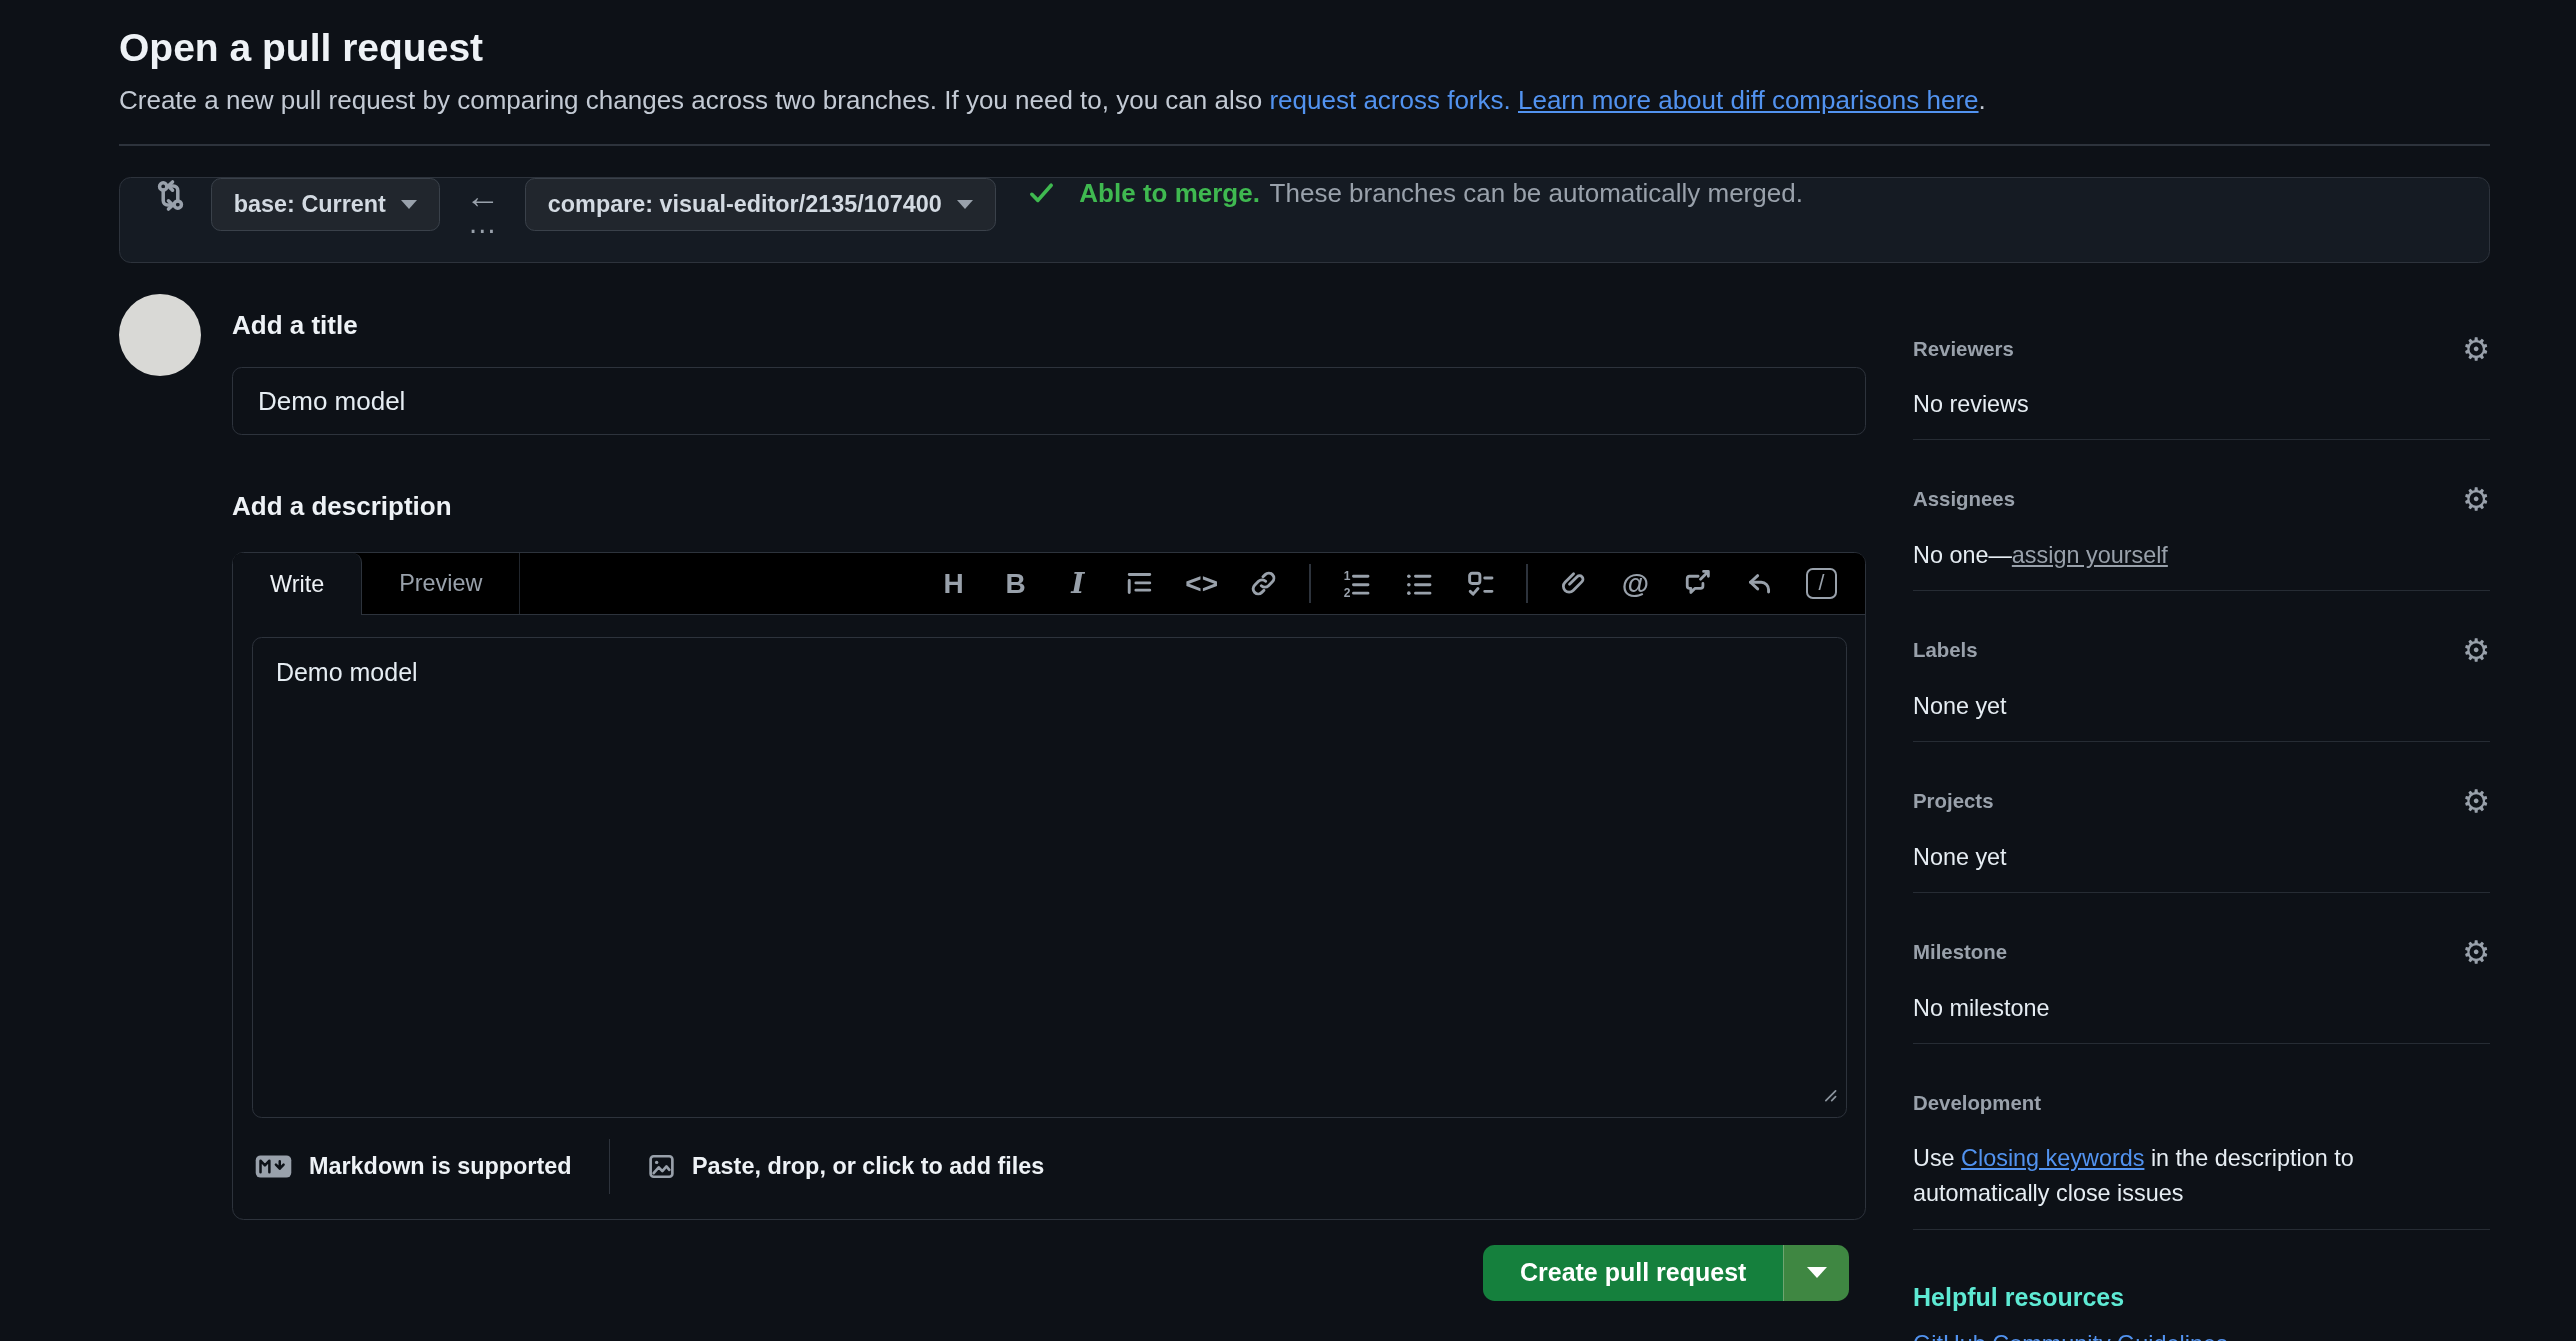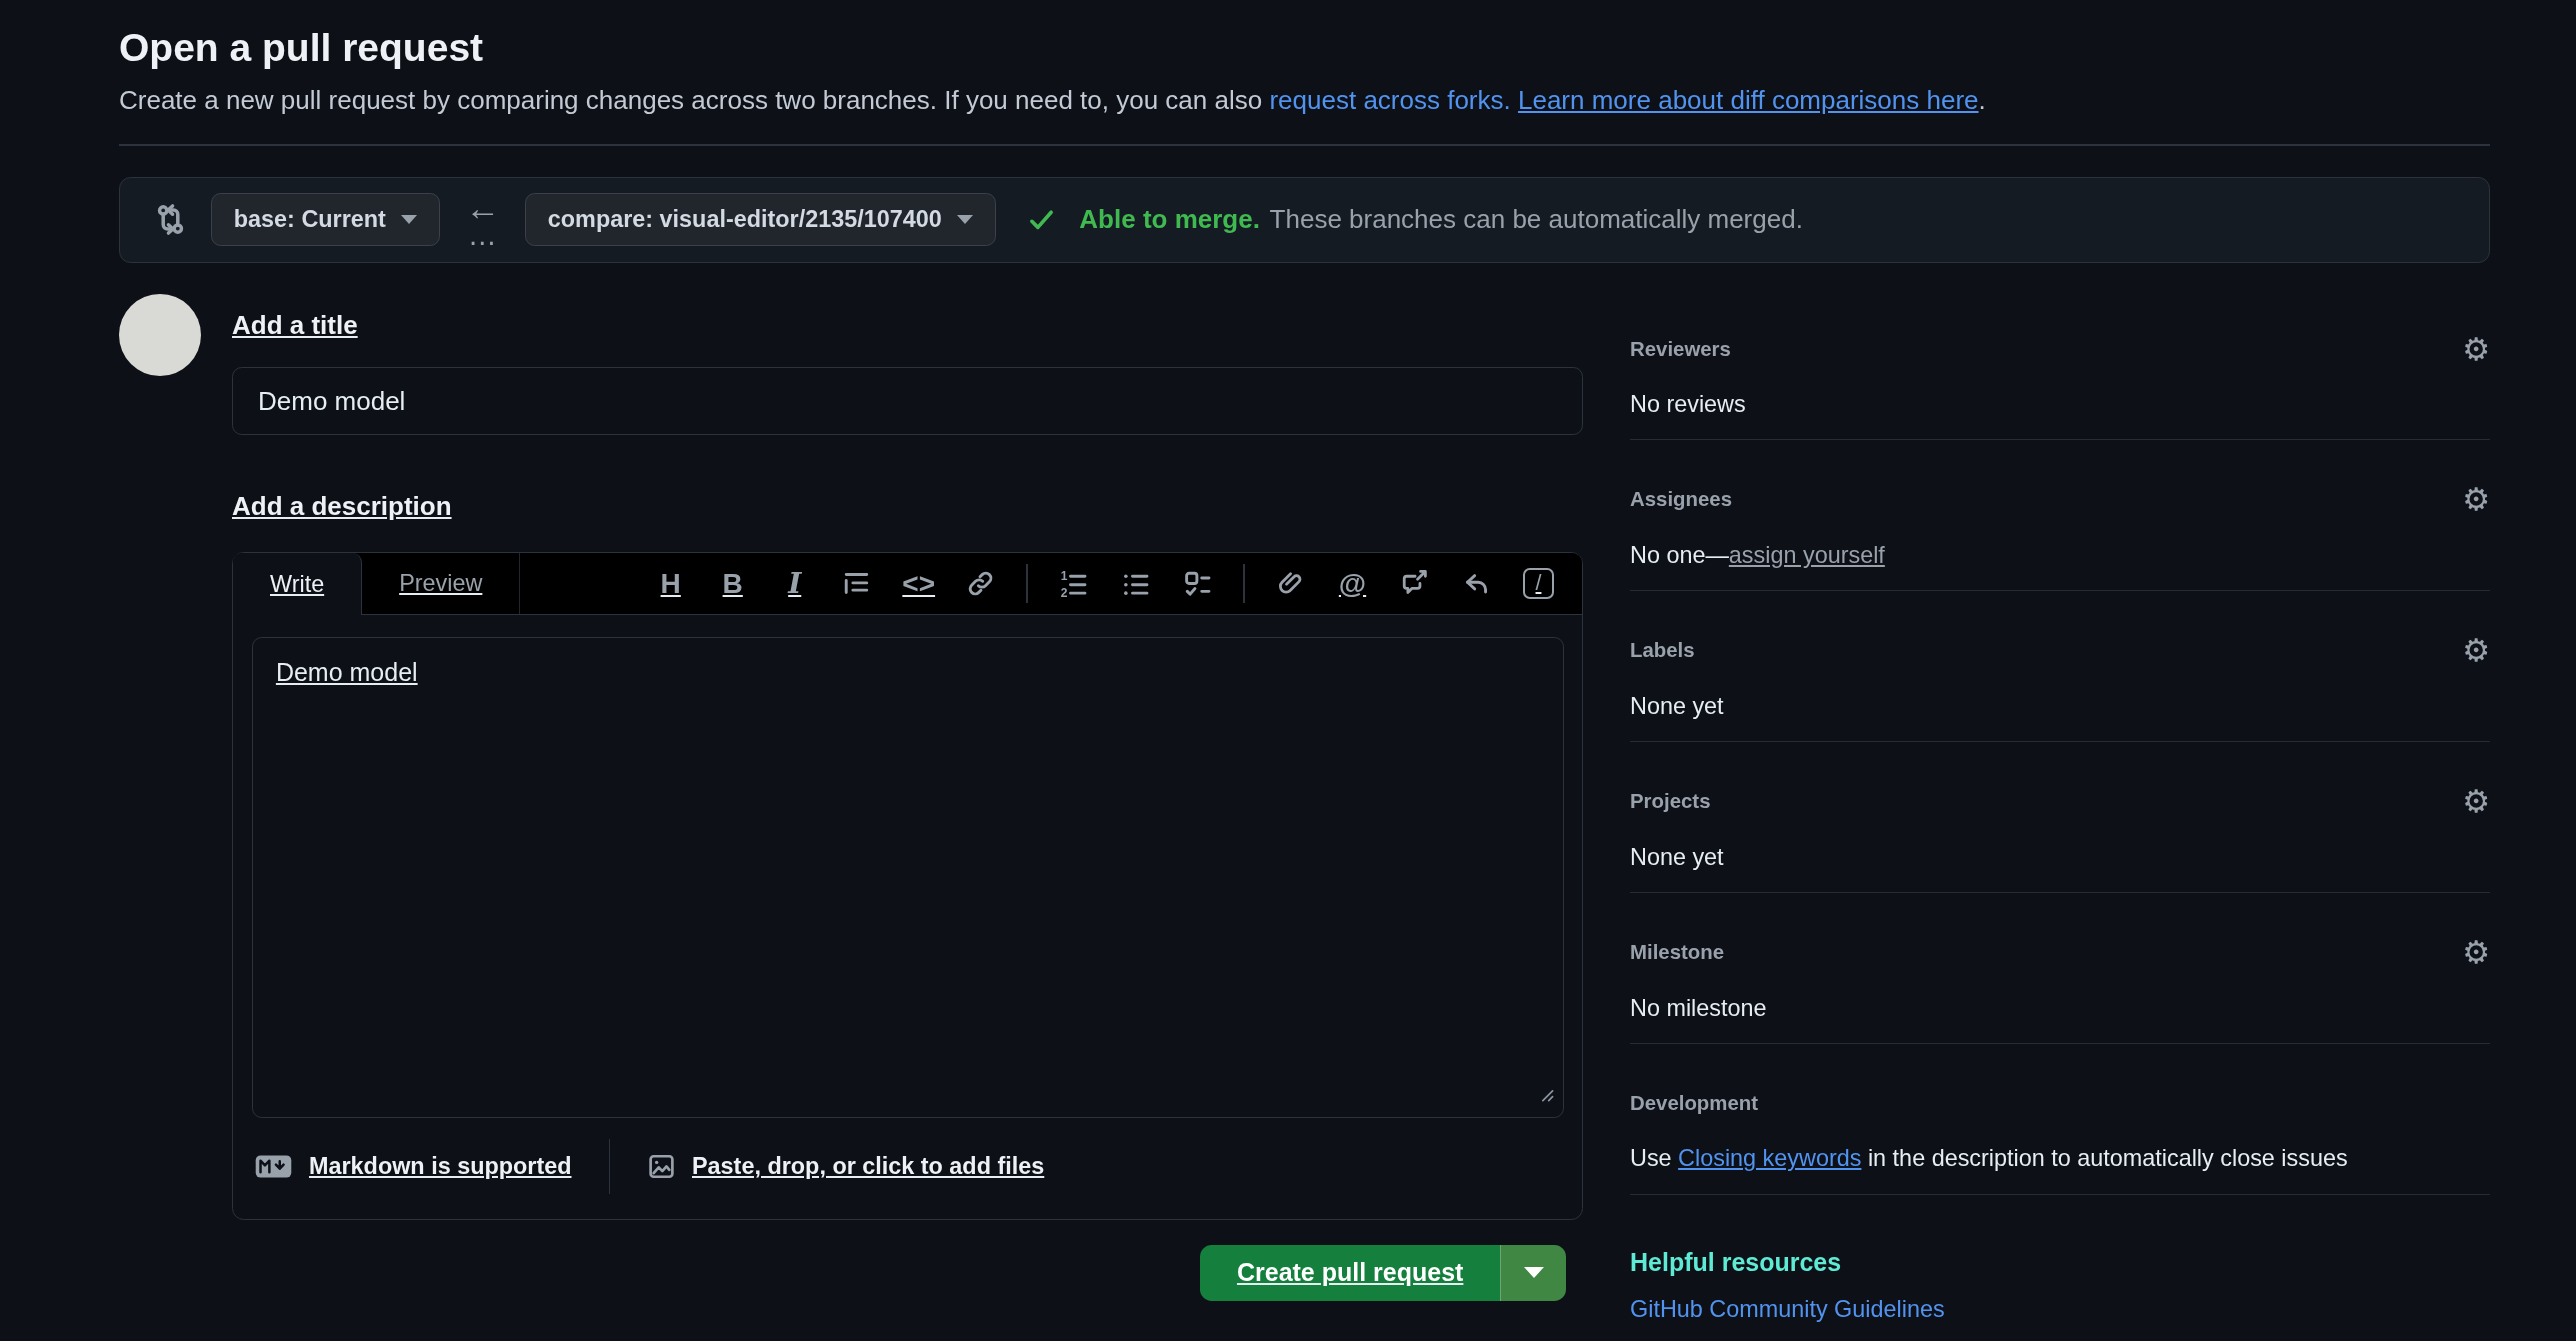--- a/index.html
+++ b/index.html
@@ -18,42 +18,42 @@
   .page-title { font-size:39px; font-weight:700; color:#eef2f6; line-height:45px; }
   .subtitle { margin-top:11.7px; font-size:26px; line-height:37px; color:#c3cad4; }
   .link { color:#5293f0; text-decoration:none; }
   .link.u { text-decoration:underline; }
   .top-divider { height:1.9px; background:#2d333c; margin-top:25px; }
 
   
   .branch-bar {
     margin-top:31px; height:86px;
     background:#151b23; border:1.9px solid #2d333c; border-radius:11.7px;
-    display:flex; align-items:center; padding:0 33px; gap:23.4px;
+    display:flex; padding:0 33px; gap:23.4px;
   }
   .gc-icon { color:#99a1ab; display:flex; }
   .branch-btn {
     display:flex; align-items:center; gap:15.6px;
     background:#21262d; border:1.9px solid #3a414a; border-radius:9.7px;
     height:53px; padding:0 21.4px;
     font-family:inherit; font-size:23.4px; font-weight:700; color:#d3dae2;
     cursor:pointer;
   }
   .caret-down { width:0; height:0; border-left:8.8px solid transparent; border-right:8.8px solid transparent; border-top:9.7px solid #99a1ab; }
   .arrow-stack { display:flex; flex-direction:column; align-items:center; color:#99a1ab; line-height:1; margin:0 1.9px; }
   .arrow-stack .arr { font-size:35px; }
   .arrow-stack .dots { font-size:29px; margin-top:-3.9px; letter-spacing:1px; }
   .merge-check { display:flex; margin-left:7.8px; color:#3fb950; }
   .merge-text { font-size:26px; color:#99a1ab; }
   .merge-text .ok { color:#3fb950; font-weight:700; margin-right:9.7px; }
 
   
   .main-row { display:flex; margin-top:31px; align-items:flex-start; }
   .avatar { width:82px; height:82px; border-radius:50%; background:#d9d9d6; flex:none; margin-right:31px; }
-  .main-col { width:1351px; flex:none;text-decoration:underline; }
+  .main-col { width:1634px; flex:none; }
   .sidebar { flex:1; margin-left:47px; padding-top:41px; }
 
   .field-label { font-size:26px; font-weight:700; color:#eef2f6; line-height:33px; }
   .mt-first { margin-top:15.6px; }
   .title-input {
     margin-top:25px; width:100%; height:68px;
     background:#0d1117; border:1.9px solid #2d333c; border-radius:9.7px;
     color:#e6edf3; font-size:26px; padding:0 25px; font-family:inherit; outline:none;
   }
   .desc-label { margin-top:55px; }

